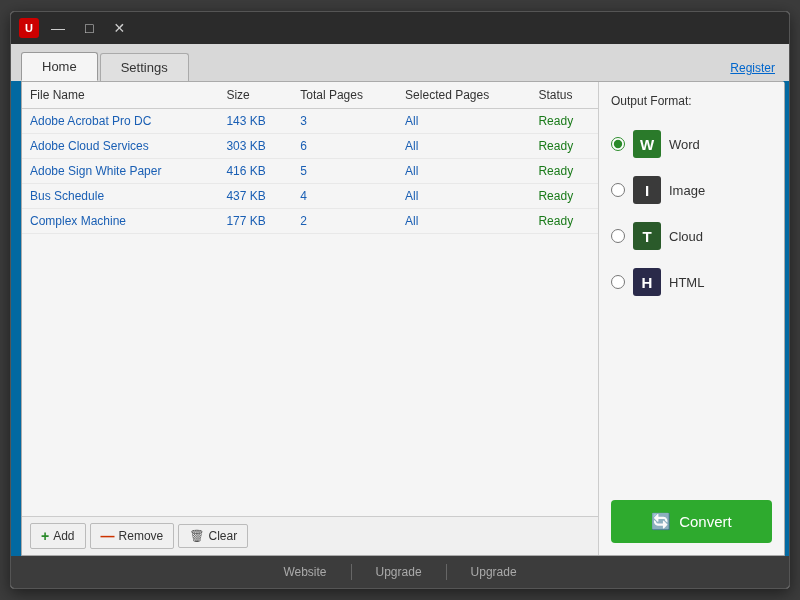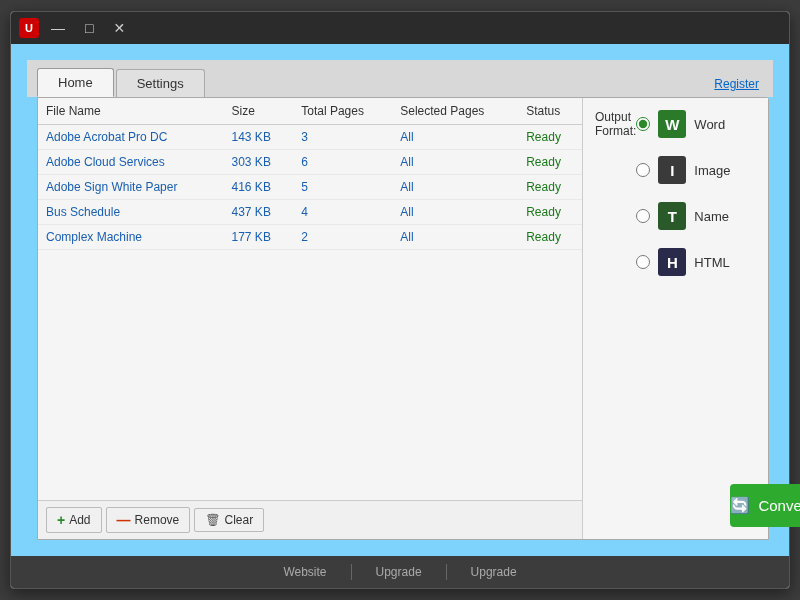--- a/index.html
+++ b/index.html
@@ -61,24 +61,24 @@
       font-size: 14px;
       cursor: pointer;
       padding: 2px 6px;
       border-radius: 2px;
       background: transparent;
       border: none;
       line-height: 1;
     }
     .content-area {
       flex: 1;
-      background: #7dd3fc;
+      background: #0369a1;
       display: flex;
       flex-direction: column;
-      padding: 16px;
+      padding: 0;
     }
     .tab-bar {
       display: flex;
       align-items: flex-end;
       padding: 8px 10px 0 10px;
       background: #d8d8d8;
       position: relative;
     }
     .tab {
       padding: 6px 20px;
@@ -173,22 +173,22 @@
       font-size: 12px;
       color: #333;
     }
     .tool-btn .icon-plus { color: #2a8a2a; font-size: 14px; font-weight: bold; }
     .tool-btn .icon-minus { color: #cc3300; font-size: 14px; font-weight: bold; }
     .tool-btn .icon-trash { color: #555; font-size: 12px; }
     .output-panel {
       width: 185px;
       padding: 12px 12px 12px 12px;
       display: flex;
-      flex-direction: row;
-      gap: 0;
+      flex-direction: column;
+      gap: 8px;
       background: #f5f5f5;
     }
     .output-label {
       font-size: 12px;
       color: #333;
       margin-bottom: 14px;
     }
     .format-option {
       display: flex;
       align-items: center;
@@ -359,21 +359,21 @@
       <span class="format-name">Word</span>
     </div>
             <div class="format-option">
       <input type="radio" name="outputFormat" id="fmt-image" style="">
       <div class="format-icon image">I</div>
       <span class="format-name">Image</span>
     </div>
             <div class="format-option">
       <input type="radio" name="outputFormat" id="fmt-text" style="">
       <div class="format-icon text">T</div>
-      <span class="format-name">Name</span>
+      <span class="format-name">Cloud</span>
     </div>
             <div class="format-option">
       <input type="radio" name="outputFormat" id="fmt-html" style="">
       <div class="format-icon html">H</div>
       <span class="format-name">HTML</span>
     </div>
           </div>
         <button class="convert-btn">
           <span class="convert-icon">🔄</span>
           <span>Convert</span>

